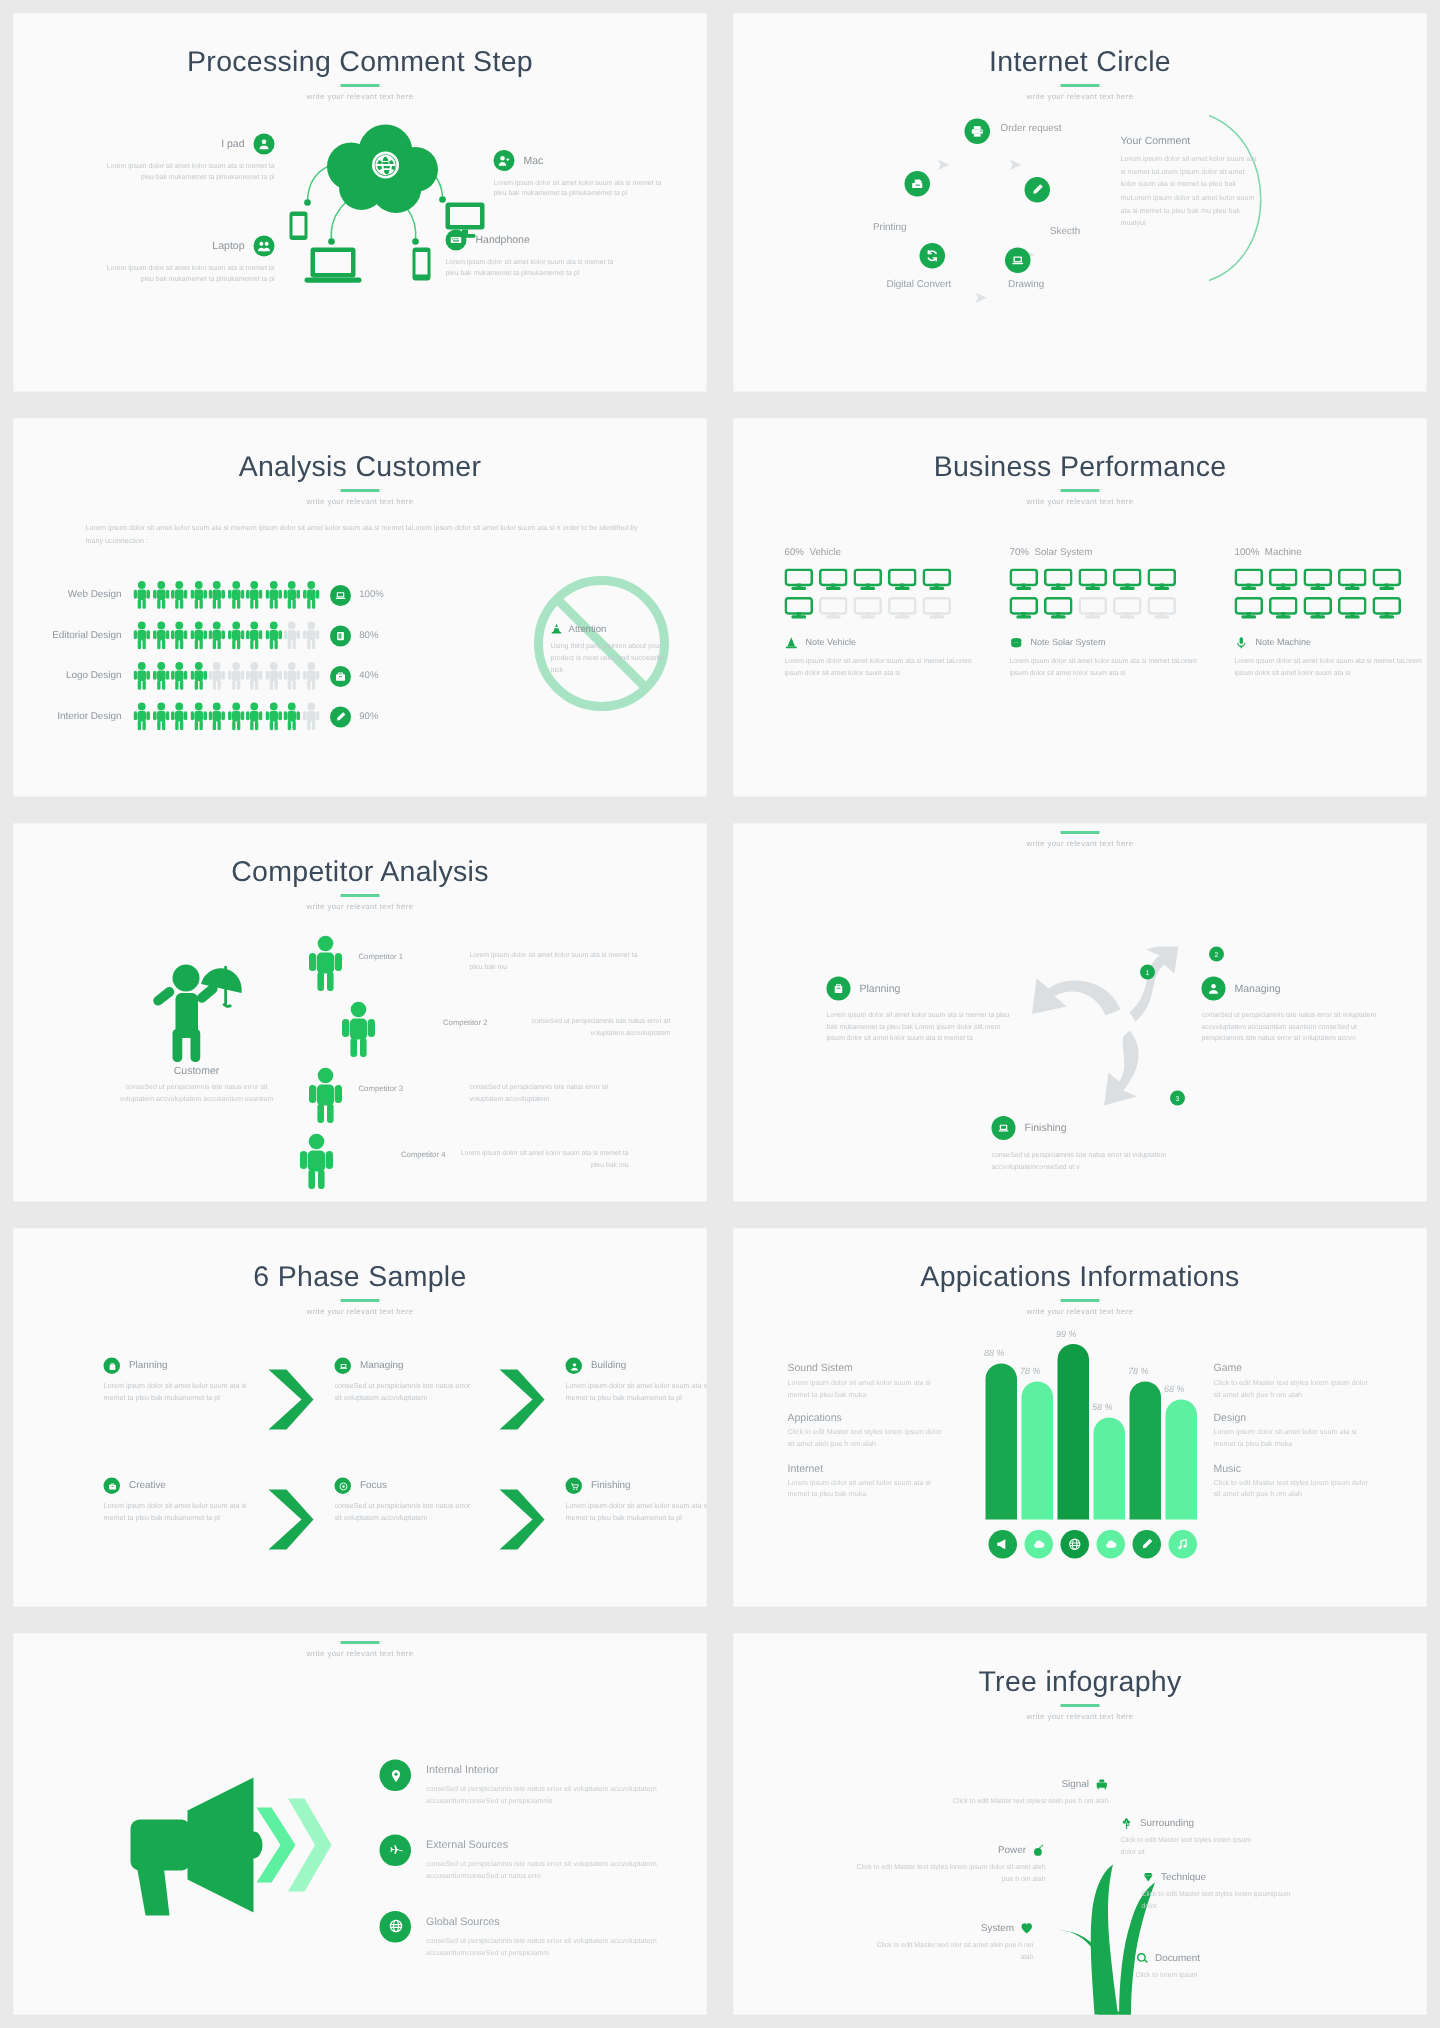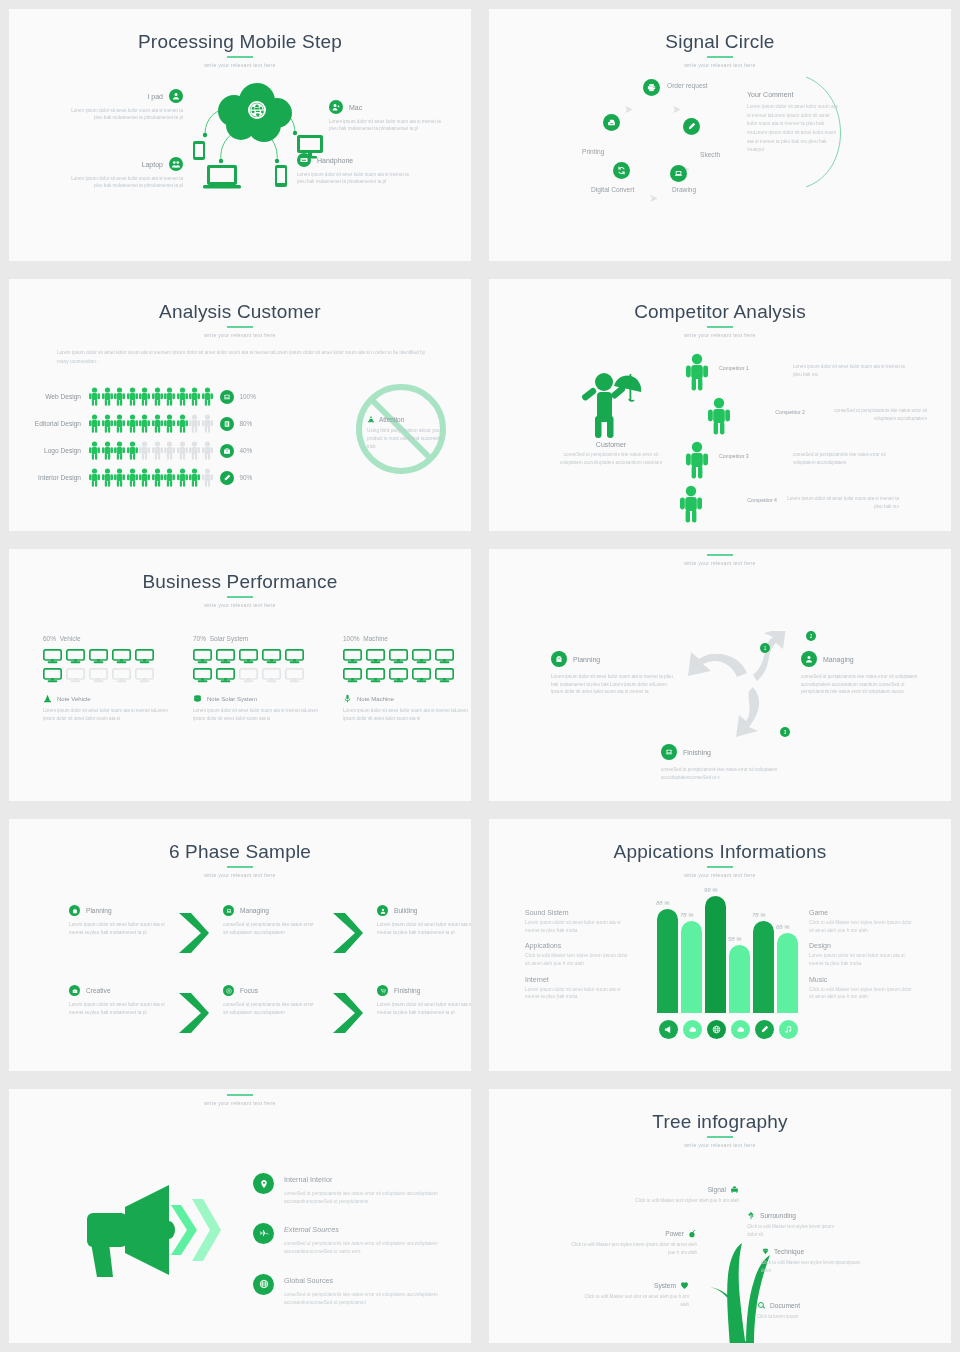--- a/index.html
+++ b/index.html
@@ -118,21 +118,21 @@
   .tr-p{ color:#c5cbcf; font-size:4.6px; line-height:1.65; }
   .tr-hr{ display:flex; align-items:center; gap:4px; }
 </style>
 </head>
 <body>
 
 <div class="grid">
 
   <div class="slide">
       <div class="slide-inner">
-    <div class="title">Processing Mobile Step</div>
+    <div class="title">Processing Comment Step</div>
     <div class="title-rule"></div>
     <div class="subtitle">write your relevant text here</div>
 
     <div class="s1-wrap">
 
       <svg width="480" height="200" style="position:absolute;top:0;left:0">
         <g fill="none" stroke="#49c97e" stroke-width="1">
           <path d="M196,70 C196,48 214,40 232,44"></path>
           <path d="M212,96 C210,78 222,66 236,62"></path>
           <path d="M268,96 C270,78 258,66 246,62"></path>
@@ -244,21 +244,21 @@
           <span class="s1-name">Handphone</span>
         </div>
         <div class="s1-p">Lorem ipsum dolor sit amet  kolor suum ata si memet ta pleu bak mukamemet ta plmukamemet ta pl</div>
       </div>
     </div>
   </div>
     </div>
 
   <div class="slide">
       <div class="slide-inner">
-    <div class="title">Signal Circle</div>
+    <div class="title">Internet Circle</div>
     <div class="title-rule"></div>
     <div class="subtitle">write your relevant text here</div>
 
     <div style="position:absolute;top:60px;left:0;right:0;height:180px;">
 
       <div class="pc-arrow" style="left:135px;top:34px;">➤</div>
       <div class="pc-arrow" style="left:183px;top:34px;">➤</div>
       <div class="pc-arrow" style="left:129px;top:94px;">➤</div>
       <div class="pc-arrow" style="left:192px;top:94px;">➤</div>
       <div class="pc-arrow" style="left:160px;top:123px;">➤</div>
@@ -800,20 +800,220 @@
           <svg width="8" height="8" viewBox="0 0 16 16" fill="#18a84f">
                 <path d="M8 1.5l4.5 11H3.5z"></path>
                 <rect x="1.5" y="12.5" width="13" height="2" rx="1"></rect>
                 <rect x="5.3" y="6" width="5.4" height="1.6" fill="#fafafa"></rect>
               </svg>
         </span>
         <span style="color:#8d959c;font-size:6.4px;">Attention</span>
       </div>
       <div style="position:absolute;left:18px;top:38px;width:76px;color:#c2c8cd;font-size:4.7px;line-height:1.7;">Using third party opinion about your product is most used and successful trick</div>
     </div>
+  </div>
+    </div>
+
+  <div class="slide">
+      <div class="slide-inner">
+    <div class="title">Business Performance</div>
+    <div class="title-rule"></div>
+    <div class="subtitle">write your relevant text here</div>
+    <div id="bp-cols" style="position:absolute;left:34px;top:86px;display:flex;gap:22px;">
+          <div class="bp-col">
+            <div class="bp-h"><b>60%</b>&nbsp;&nbsp;Vehicle</div>
+            <div class="bp-icons">
+              <svg width="19" height="15" viewBox="0 0 19 15">
+                <rect x="0.8" y="0.8" width="17.4" height="10.2" rx="1.8" fill="none" stroke="#18a84f" stroke-width="1.7"></rect>
+                <rect x="8.1" y="10" width="2.8" height="2.6" fill="#18a84f"></rect>
+                <rect x="4.6" y="12.2" width="9.8" height="2.1" rx="1" fill="#18a84f"></rect>
+              </svg>
+              <svg width="19" height="15" viewBox="0 0 19 15">
+                <rect x="0.8" y="0.8" width="17.4" height="10.2" rx="1.8" fill="none" stroke="#18a84f" stroke-width="1.7"></rect>
+                <rect x="8.1" y="10" width="2.8" height="2.6" fill="#18a84f"></rect>
+                <rect x="4.6" y="12.2" width="9.8" height="2.1" rx="1" fill="#18a84f"></rect>
+              </svg>
+              <svg width="19" height="15" viewBox="0 0 19 15">
+                <rect x="0.8" y="0.8" width="17.4" height="10.2" rx="1.8" fill="none" stroke="#18a84f" stroke-width="1.7"></rect>
+                <rect x="8.1" y="10" width="2.8" height="2.6" fill="#18a84f"></rect>
+                <rect x="4.6" y="12.2" width="9.8" height="2.1" rx="1" fill="#18a84f"></rect>
+              </svg>
+              <svg width="19" height="15" viewBox="0 0 19 15">
+                <rect x="0.8" y="0.8" width="17.4" height="10.2" rx="1.8" fill="none" stroke="#18a84f" stroke-width="1.7"></rect>
+                <rect x="8.1" y="10" width="2.8" height="2.6" fill="#18a84f"></rect>
+                <rect x="4.6" y="12.2" width="9.8" height="2.1" rx="1" fill="#18a84f"></rect>
+              </svg>
+              <svg width="19" height="15" viewBox="0 0 19 15">
+                <rect x="0.8" y="0.8" width="17.4" height="10.2" rx="1.8" fill="none" stroke="#18a84f" stroke-width="1.7"></rect>
+                <rect x="8.1" y="10" width="2.8" height="2.6" fill="#18a84f"></rect>
+                <rect x="4.6" y="12.2" width="9.8" height="2.1" rx="1" fill="#18a84f"></rect>
+              </svg>
+              <svg width="19" height="15" viewBox="0 0 19 15">
+                <rect x="0.8" y="0.8" width="17.4" height="10.2" rx="1.8" fill="none" stroke="#18a84f" stroke-width="1.7"></rect>
+                <rect x="8.1" y="10" width="2.8" height="2.6" fill="#18a84f"></rect>
+                <rect x="4.6" y="12.2" width="9.8" height="2.1" rx="1" fill="#18a84f"></rect>
+              </svg>
+              <svg width="19" height="15" viewBox="0 0 19 15">
+                <rect x="0.8" y="0.8" width="17.4" height="10.2" rx="1.8" fill="none" stroke="#e3e6e8" stroke-width="1.7"></rect>
+                <rect x="8.1" y="10" width="2.8" height="2.6" fill="#e3e6e8"></rect>
+                <rect x="4.6" y="12.2" width="9.8" height="2.1" rx="1" fill="#e3e6e8"></rect>
+              </svg>
+              <svg width="19" height="15" viewBox="0 0 19 15">
+                <rect x="0.8" y="0.8" width="17.4" height="10.2" rx="1.8" fill="none" stroke="#e3e6e8" stroke-width="1.7"></rect>
+                <rect x="8.1" y="10" width="2.8" height="2.6" fill="#e3e6e8"></rect>
+                <rect x="4.6" y="12.2" width="9.8" height="2.1" rx="1" fill="#e3e6e8"></rect>
+              </svg>
+              <svg width="19" height="15" viewBox="0 0 19 15">
+                <rect x="0.8" y="0.8" width="17.4" height="10.2" rx="1.8" fill="none" stroke="#e3e6e8" stroke-width="1.7"></rect>
+                <rect x="8.1" y="10" width="2.8" height="2.6" fill="#e3e6e8"></rect>
+                <rect x="4.6" y="12.2" width="9.8" height="2.1" rx="1" fill="#e3e6e8"></rect>
+              </svg>
+              <svg width="19" height="15" viewBox="0 0 19 15">
+                <rect x="0.8" y="0.8" width="17.4" height="10.2" rx="1.8" fill="none" stroke="#e3e6e8" stroke-width="1.7"></rect>
+                <rect x="8.1" y="10" width="2.8" height="2.6" fill="#e3e6e8"></rect>
+                <rect x="4.6" y="12.2" width="9.8" height="2.1" rx="1" fill="#e3e6e8"></rect>
+              </svg>
+            </div>
+            <div class="bp-note">
+              <svg width="9" height="9" viewBox="0 0 16 16" fill="#18a84f">
+                <path d="M8 1.5l4.5 11H3.5z"></path>
+                <rect x="1.5" y="12.5" width="13" height="2" rx="1"></rect>
+              </svg>
+              <span class="bp-note-t">Note Vehicle</span>
+            </div>
+            <div class="body-txt" style="margin-top:4px;">Lorem ipsum dolor sit amet  kolor suum ata si memet taLorem ipsum dolor sit amet kolor suum ata si</div>
+          </div>
+          <div class="bp-col">
+            <div class="bp-h"><b>70%</b>&nbsp;&nbsp;Solar System</div>
+            <div class="bp-icons">
+              <svg width="19" height="15" viewBox="0 0 19 15">
+                <rect x="0.8" y="0.8" width="17.4" height="10.2" rx="1.8" fill="none" stroke="#18a84f" stroke-width="1.7"></rect>
+                <rect x="8.1" y="10" width="2.8" height="2.6" fill="#18a84f"></rect>
+                <rect x="4.6" y="12.2" width="9.8" height="2.1" rx="1" fill="#18a84f"></rect>
+              </svg>
+              <svg width="19" height="15" viewBox="0 0 19 15">
+                <rect x="0.8" y="0.8" width="17.4" height="10.2" rx="1.8" fill="none" stroke="#18a84f" stroke-width="1.7"></rect>
+                <rect x="8.1" y="10" width="2.8" height="2.6" fill="#18a84f"></rect>
+                <rect x="4.6" y="12.2" width="9.8" height="2.1" rx="1" fill="#18a84f"></rect>
+              </svg>
+              <svg width="19" height="15" viewBox="0 0 19 15">
+                <rect x="0.8" y="0.8" width="17.4" height="10.2" rx="1.8" fill="none" stroke="#18a84f" stroke-width="1.7"></rect>
+                <rect x="8.1" y="10" width="2.8" height="2.6" fill="#18a84f"></rect>
+                <rect x="4.6" y="12.2" width="9.8" height="2.1" rx="1" fill="#18a84f"></rect>
+              </svg>
+              <svg width="19" height="15" viewBox="0 0 19 15">
+                <rect x="0.8" y="0.8" width="17.4" height="10.2" rx="1.8" fill="none" stroke="#18a84f" stroke-width="1.7"></rect>
+                <rect x="8.1" y="10" width="2.8" height="2.6" fill="#18a84f"></rect>
+                <rect x="4.6" y="12.2" width="9.8" height="2.1" rx="1" fill="#18a84f"></rect>
+              </svg>
+              <svg width="19" height="15" viewBox="0 0 19 15">
+                <rect x="0.8" y="0.8" width="17.4" height="10.2" rx="1.8" fill="none" stroke="#18a84f" stroke-width="1.7"></rect>
+                <rect x="8.1" y="10" width="2.8" height="2.6" fill="#18a84f"></rect>
+                <rect x="4.6" y="12.2" width="9.8" height="2.1" rx="1" fill="#18a84f"></rect>
+              </svg>
+              <svg width="19" height="15" viewBox="0 0 19 15">
+                <rect x="0.8" y="0.8" width="17.4" height="10.2" rx="1.8" fill="none" stroke="#18a84f" stroke-width="1.7"></rect>
+                <rect x="8.1" y="10" width="2.8" height="2.6" fill="#18a84f"></rect>
+                <rect x="4.6" y="12.2" width="9.8" height="2.1" rx="1" fill="#18a84f"></rect>
+              </svg>
+              <svg width="19" height="15" viewBox="0 0 19 15">
+                <rect x="0.8" y="0.8" width="17.4" height="10.2" rx="1.8" fill="none" stroke="#18a84f" stroke-width="1.7"></rect>
+                <rect x="8.1" y="10" width="2.8" height="2.6" fill="#18a84f"></rect>
+                <rect x="4.6" y="12.2" width="9.8" height="2.1" rx="1" fill="#18a84f"></rect>
+              </svg>
+              <svg width="19" height="15" viewBox="0 0 19 15">
+                <rect x="0.8" y="0.8" width="17.4" height="10.2" rx="1.8" fill="none" stroke="#e3e6e8" stroke-width="1.7"></rect>
+                <rect x="8.1" y="10" width="2.8" height="2.6" fill="#e3e6e8"></rect>
+                <rect x="4.6" y="12.2" width="9.8" height="2.1" rx="1" fill="#e3e6e8"></rect>
+              </svg>
+              <svg width="19" height="15" viewBox="0 0 19 15">
+                <rect x="0.8" y="0.8" width="17.4" height="10.2" rx="1.8" fill="none" stroke="#e3e6e8" stroke-width="1.7"></rect>
+                <rect x="8.1" y="10" width="2.8" height="2.6" fill="#e3e6e8"></rect>
+                <rect x="4.6" y="12.2" width="9.8" height="2.1" rx="1" fill="#e3e6e8"></rect>
+              </svg>
+              <svg width="19" height="15" viewBox="0 0 19 15">
+                <rect x="0.8" y="0.8" width="17.4" height="10.2" rx="1.8" fill="none" stroke="#e3e6e8" stroke-width="1.7"></rect>
+                <rect x="8.1" y="10" width="2.8" height="2.6" fill="#e3e6e8"></rect>
+                <rect x="4.6" y="12.2" width="9.8" height="2.1" rx="1" fill="#e3e6e8"></rect>
+              </svg>
+            </div>
+            <div class="bp-note">
+              <svg width="9" height="9" viewBox="0 0 16 16" fill="#18a84f">
+                <ellipse cx="8" cy="5" rx="6" ry="2.6"></ellipse>
+                <path d="M2 5v6c0 1.4 2.7 2.6 6 2.6s6-1.2 6-2.6V5c0 1.4-2.7 2.6-6 2.6S2 6.4 2 5z"></path>
+              </svg>
+              <span class="bp-note-t">Note Solar System</span>
+            </div>
+            <div class="body-txt" style="margin-top:4px;">Lorem ipsum dolor sit amet  kolor suum ata si memet taLorem ipsum dolor sit amet kolor suum ata si</div>
+          </div>
+          <div class="bp-col">
+            <div class="bp-h"><b>100%</b>&nbsp;&nbsp;Machine</div>
+            <div class="bp-icons">
+              <svg width="19" height="15" viewBox="0 0 19 15">
+                <rect x="0.8" y="0.8" width="17.4" height="10.2" rx="1.8" fill="none" stroke="#18a84f" stroke-width="1.7"></rect>
+                <rect x="8.1" y="10" width="2.8" height="2.6" fill="#18a84f"></rect>
+                <rect x="4.6" y="12.2" width="9.8" height="2.1" rx="1" fill="#18a84f"></rect>
+              </svg>
+              <svg width="19" height="15" viewBox="0 0 19 15">
+                <rect x="0.8" y="0.8" width="17.4" height="10.2" rx="1.8" fill="none" stroke="#18a84f" stroke-width="1.7"></rect>
+                <rect x="8.1" y="10" width="2.8" height="2.6" fill="#18a84f"></rect>
+                <rect x="4.6" y="12.2" width="9.8" height="2.1" rx="1" fill="#18a84f"></rect>
+              </svg>
+              <svg width="19" height="15" viewBox="0 0 19 15">
+                <rect x="0.8" y="0.8" width="17.4" height="10.2" rx="1.8" fill="none" stroke="#18a84f" stroke-width="1.7"></rect>
+                <rect x="8.1" y="10" width="2.8" height="2.6" fill="#18a84f"></rect>
+                <rect x="4.6" y="12.2" width="9.8" height="2.1" rx="1" fill="#18a84f"></rect>
+              </svg>
+              <svg width="19" height="15" viewBox="0 0 19 15">
+                <rect x="0.8" y="0.8" width="17.4" height="10.2" rx="1.8" fill="none" stroke="#18a84f" stroke-width="1.7"></rect>
+                <rect x="8.1" y="10" width="2.8" height="2.6" fill="#18a84f"></rect>
+                <rect x="4.6" y="12.2" width="9.8" height="2.1" rx="1" fill="#18a84f"></rect>
+              </svg>
+              <svg width="19" height="15" viewBox="0 0 19 15">
+                <rect x="0.8" y="0.8" width="17.4" height="10.2" rx="1.8" fill="none" stroke="#18a84f" stroke-width="1.7"></rect>
+                <rect x="8.1" y="10" width="2.8" height="2.6" fill="#18a84f"></rect>
+                <rect x="4.6" y="12.2" width="9.8" height="2.1" rx="1" fill="#18a84f"></rect>
+              </svg>
+              <svg width="19" height="15" viewBox="0 0 19 15">
+                <rect x="0.8" y="0.8" width="17.4" height="10.2" rx="1.8" fill="none" stroke="#18a84f" stroke-width="1.7"></rect>
+                <rect x="8.1" y="10" width="2.8" height="2.6" fill="#18a84f"></rect>
+                <rect x="4.6" y="12.2" width="9.8" height="2.1" rx="1" fill="#18a84f"></rect>
+              </svg>
+              <svg width="19" height="15" viewBox="0 0 19 15">
+                <rect x="0.8" y="0.8" width="17.4" height="10.2" rx="1.8" fill="none" stroke="#18a84f" stroke-width="1.7"></rect>
+                <rect x="8.1" y="10" width="2.8" height="2.6" fill="#18a84f"></rect>
+                <rect x="4.6" y="12.2" width="9.8" height="2.1" rx="1" fill="#18a84f"></rect>
+              </svg>
+              <svg width="19" height="15" viewBox="0 0 19 15">
+                <rect x="0.8" y="0.8" width="17.4" height="10.2" rx="1.8" fill="none" stroke="#18a84f" stroke-width="1.7"></rect>
+                <rect x="8.1" y="10" width="2.8" height="2.6" fill="#18a84f"></rect>
+                <rect x="4.6" y="12.2" width="9.8" height="2.1" rx="1" fill="#18a84f"></rect>
+              </svg>
+              <svg width="19" height="15" viewBox="0 0 19 15">
+                <rect x="0.8" y="0.8" width="17.4" height="10.2" rx="1.8" fill="none" stroke="#18a84f" stroke-width="1.7"></rect>
+                <rect x="8.1" y="10" width="2.8" height="2.6" fill="#18a84f"></rect>
+                <rect x="4.6" y="12.2" width="9.8" height="2.1" rx="1" fill="#18a84f"></rect>
+              </svg>
+              <svg width="19" height="15" viewBox="0 0 19 15">
+                <rect x="0.8" y="0.8" width="17.4" height="10.2" rx="1.8" fill="none" stroke="#18a84f" stroke-width="1.7"></rect>
+                <rect x="8.1" y="10" width="2.8" height="2.6" fill="#18a84f"></rect>
+                <rect x="4.6" y="12.2" width="9.8" height="2.1" rx="1" fill="#18a84f"></rect>
+              </svg>
+            </div>
+            <div class="bp-note">
+              <svg width="9" height="9" viewBox="0 0 16 16" fill="#18a84f">
+                <rect x="6" y="1.5" width="4" height="8" rx="2"></rect>
+                <path d="M3.8 8a4.2 4.2 0 0 0 8.4 0" fill="none" stroke="#18a84f" stroke-width="1.4"></path>
+                <rect x="7.2" y="11.5" width="1.6" height="3"></rect>
+              </svg>
+              <span class="bp-note-t">Note Machine</span>
+            </div>
+            <div class="body-txt" style="margin-top:4px;">Lorem ipsum dolor sit amet  kolor suum ata si memet taLorem ipsum dolor sit amet kolor suum ata si</div>
+          </div>
+        </div>
   </div>
     </div>
 
   <div class="slide">
       <div class="slide-inner">
     <div class="title">Competitor Analysis</div>
     <div class="title-rule"></div>
     <div class="subtitle">write your relevant text here</div>
 
     <div style="position:absolute;left:70px;top:82px;width:104px;text-align:center;">
@@ -891,220 +1091,20 @@
                   <rect x="2.6" y="6" width="5.8" height="7" rx="1.6"></rect>
                   <rect x="0" y="6.2" width="2.4" height="6" rx="1.2"></rect>
                   <rect x="8.6" y="6.2" width="2.4" height="6" rx="1.2"></rect>
                   <rect x="2.8" y="12.4" width="2.2" height="6.4" rx="1"></rect>
                   <rect x="6" y="12.4" width="2.2" height="6.4" rx="1"></rect>
                 </g>
               </svg>
             </div>
             <div class="cp-lab" style="width:64px;padding-top:12px;text-align:right;margin-left:8px;">Competitor 4</div>
             <div class="body-txt" style="width:112px;margin-left:10px;padding-top:10px;text-align:right;">Lorem ipsum dolor sit amet  kolor suum ata si memet ta pleu bak mu</div>
-          </div>
-        </div>
-  </div>
-    </div>
-
-  <div class="slide">
-      <div class="slide-inner">
-    <div class="title">Business Performance</div>
-    <div class="title-rule"></div>
-    <div class="subtitle">write your relevant text here</div>
-    <div id="bp-cols" style="position:absolute;left:34px;top:86px;display:flex;gap:22px;">
-          <div class="bp-col">
-            <div class="bp-h"><b>60%</b>&nbsp;&nbsp;Vehicle</div>
-            <div class="bp-icons">
-              <svg width="19" height="15" viewBox="0 0 19 15">
-                <rect x="0.8" y="0.8" width="17.4" height="10.2" rx="1.8" fill="none" stroke="#18a84f" stroke-width="1.7"></rect>
-                <rect x="8.1" y="10" width="2.8" height="2.6" fill="#18a84f"></rect>
-                <rect x="4.6" y="12.2" width="9.8" height="2.1" rx="1" fill="#18a84f"></rect>
-              </svg>
-              <svg width="19" height="15" viewBox="0 0 19 15">
-                <rect x="0.8" y="0.8" width="17.4" height="10.2" rx="1.8" fill="none" stroke="#18a84f" stroke-width="1.7"></rect>
-                <rect x="8.1" y="10" width="2.8" height="2.6" fill="#18a84f"></rect>
-                <rect x="4.6" y="12.2" width="9.8" height="2.1" rx="1" fill="#18a84f"></rect>
-              </svg>
-              <svg width="19" height="15" viewBox="0 0 19 15">
-                <rect x="0.8" y="0.8" width="17.4" height="10.2" rx="1.8" fill="none" stroke="#18a84f" stroke-width="1.7"></rect>
-                <rect x="8.1" y="10" width="2.8" height="2.6" fill="#18a84f"></rect>
-                <rect x="4.6" y="12.2" width="9.8" height="2.1" rx="1" fill="#18a84f"></rect>
-              </svg>
-              <svg width="19" height="15" viewBox="0 0 19 15">
-                <rect x="0.8" y="0.8" width="17.4" height="10.2" rx="1.8" fill="none" stroke="#18a84f" stroke-width="1.7"></rect>
-                <rect x="8.1" y="10" width="2.8" height="2.6" fill="#18a84f"></rect>
-                <rect x="4.6" y="12.2" width="9.8" height="2.1" rx="1" fill="#18a84f"></rect>
-              </svg>
-              <svg width="19" height="15" viewBox="0 0 19 15">
-                <rect x="0.8" y="0.8" width="17.4" height="10.2" rx="1.8" fill="none" stroke="#18a84f" stroke-width="1.7"></rect>
-                <rect x="8.1" y="10" width="2.8" height="2.6" fill="#18a84f"></rect>
-                <rect x="4.6" y="12.2" width="9.8" height="2.1" rx="1" fill="#18a84f"></rect>
-              </svg>
-              <svg width="19" height="15" viewBox="0 0 19 15">
-                <rect x="0.8" y="0.8" width="17.4" height="10.2" rx="1.8" fill="none" stroke="#18a84f" stroke-width="1.7"></rect>
-                <rect x="8.1" y="10" width="2.8" height="2.6" fill="#18a84f"></rect>
-                <rect x="4.6" y="12.2" width="9.8" height="2.1" rx="1" fill="#18a84f"></rect>
-              </svg>
-              <svg width="19" height="15" viewBox="0 0 19 15">
-                <rect x="0.8" y="0.8" width="17.4" height="10.2" rx="1.8" fill="none" stroke="#e3e6e8" stroke-width="1.7"></rect>
-                <rect x="8.1" y="10" width="2.8" height="2.6" fill="#e3e6e8"></rect>
-                <rect x="4.6" y="12.2" width="9.8" height="2.1" rx="1" fill="#e3e6e8"></rect>
-              </svg>
-              <svg width="19" height="15" viewBox="0 0 19 15">
-                <rect x="0.8" y="0.8" width="17.4" height="10.2" rx="1.8" fill="none" stroke="#e3e6e8" stroke-width="1.7"></rect>
-                <rect x="8.1" y="10" width="2.8" height="2.6" fill="#e3e6e8"></rect>
-                <rect x="4.6" y="12.2" width="9.8" height="2.1" rx="1" fill="#e3e6e8"></rect>
-              </svg>
-              <svg width="19" height="15" viewBox="0 0 19 15">
-                <rect x="0.8" y="0.8" width="17.4" height="10.2" rx="1.8" fill="none" stroke="#e3e6e8" stroke-width="1.7"></rect>
-                <rect x="8.1" y="10" width="2.8" height="2.6" fill="#e3e6e8"></rect>
-                <rect x="4.6" y="12.2" width="9.8" height="2.1" rx="1" fill="#e3e6e8"></rect>
-              </svg>
-              <svg width="19" height="15" viewBox="0 0 19 15">
-                <rect x="0.8" y="0.8" width="17.4" height="10.2" rx="1.8" fill="none" stroke="#e3e6e8" stroke-width="1.7"></rect>
-                <rect x="8.1" y="10" width="2.8" height="2.6" fill="#e3e6e8"></rect>
-                <rect x="4.6" y="12.2" width="9.8" height="2.1" rx="1" fill="#e3e6e8"></rect>
-              </svg>
-            </div>
-            <div class="bp-note">
-              <svg width="9" height="9" viewBox="0 0 16 16" fill="#18a84f">
-                <path d="M8 1.5l4.5 11H3.5z"></path>
-                <rect x="1.5" y="12.5" width="13" height="2" rx="1"></rect>
-              </svg>
-              <span class="bp-note-t">Note Vehicle</span>
-            </div>
-            <div class="body-txt" style="margin-top:4px;">Lorem ipsum dolor sit amet  kolor suum ata si memet taLorem ipsum dolor sit amet kolor suum ata si</div>
-          </div>
-          <div class="bp-col">
-            <div class="bp-h"><b>70%</b>&nbsp;&nbsp;Solar System</div>
-            <div class="bp-icons">
-              <svg width="19" height="15" viewBox="0 0 19 15">
-                <rect x="0.8" y="0.8" width="17.4" height="10.2" rx="1.8" fill="none" stroke="#18a84f" stroke-width="1.7"></rect>
-                <rect x="8.1" y="10" width="2.8" height="2.6" fill="#18a84f"></rect>
-                <rect x="4.6" y="12.2" width="9.8" height="2.1" rx="1" fill="#18a84f"></rect>
-              </svg>
-              <svg width="19" height="15" viewBox="0 0 19 15">
-                <rect x="0.8" y="0.8" width="17.4" height="10.2" rx="1.8" fill="none" stroke="#18a84f" stroke-width="1.7"></rect>
-                <rect x="8.1" y="10" width="2.8" height="2.6" fill="#18a84f"></rect>
-                <rect x="4.6" y="12.2" width="9.8" height="2.1" rx="1" fill="#18a84f"></rect>
-              </svg>
-              <svg width="19" height="15" viewBox="0 0 19 15">
-                <rect x="0.8" y="0.8" width="17.4" height="10.2" rx="1.8" fill="none" stroke="#18a84f" stroke-width="1.7"></rect>
-                <rect x="8.1" y="10" width="2.8" height="2.6" fill="#18a84f"></rect>
-                <rect x="4.6" y="12.2" width="9.8" height="2.1" rx="1" fill="#18a84f"></rect>
-              </svg>
-              <svg width="19" height="15" viewBox="0 0 19 15">
-                <rect x="0.8" y="0.8" width="17.4" height="10.2" rx="1.8" fill="none" stroke="#18a84f" stroke-width="1.7"></rect>
-                <rect x="8.1" y="10" width="2.8" height="2.6" fill="#18a84f"></rect>
-                <rect x="4.6" y="12.2" width="9.8" height="2.1" rx="1" fill="#18a84f"></rect>
-              </svg>
-              <svg width="19" height="15" viewBox="0 0 19 15">
-                <rect x="0.8" y="0.8" width="17.4" height="10.2" rx="1.8" fill="none" stroke="#18a84f" stroke-width="1.7"></rect>
-                <rect x="8.1" y="10" width="2.8" height="2.6" fill="#18a84f"></rect>
-                <rect x="4.6" y="12.2" width="9.8" height="2.1" rx="1" fill="#18a84f"></rect>
-              </svg>
-              <svg width="19" height="15" viewBox="0 0 19 15">
-                <rect x="0.8" y="0.8" width="17.4" height="10.2" rx="1.8" fill="none" stroke="#18a84f" stroke-width="1.7"></rect>
-                <rect x="8.1" y="10" width="2.8" height="2.6" fill="#18a84f"></rect>
-                <rect x="4.6" y="12.2" width="9.8" height="2.1" rx="1" fill="#18a84f"></rect>
-              </svg>
-              <svg width="19" height="15" viewBox="0 0 19 15">
-                <rect x="0.8" y="0.8" width="17.4" height="10.2" rx="1.8" fill="none" stroke="#18a84f" stroke-width="1.7"></rect>
-                <rect x="8.1" y="10" width="2.8" height="2.6" fill="#18a84f"></rect>
-                <rect x="4.6" y="12.2" width="9.8" height="2.1" rx="1" fill="#18a84f"></rect>
-              </svg>
-              <svg width="19" height="15" viewBox="0 0 19 15">
-                <rect x="0.8" y="0.8" width="17.4" height="10.2" rx="1.8" fill="none" stroke="#e3e6e8" stroke-width="1.7"></rect>
-                <rect x="8.1" y="10" width="2.8" height="2.6" fill="#e3e6e8"></rect>
-                <rect x="4.6" y="12.2" width="9.8" height="2.1" rx="1" fill="#e3e6e8"></rect>
-              </svg>
-              <svg width="19" height="15" viewBox="0 0 19 15">
-                <rect x="0.8" y="0.8" width="17.4" height="10.2" rx="1.8" fill="none" stroke="#e3e6e8" stroke-width="1.7"></rect>
-                <rect x="8.1" y="10" width="2.8" height="2.6" fill="#e3e6e8"></rect>
-                <rect x="4.6" y="12.2" width="9.8" height="2.1" rx="1" fill="#e3e6e8"></rect>
-              </svg>
-              <svg width="19" height="15" viewBox="0 0 19 15">
-                <rect x="0.8" y="0.8" width="17.4" height="10.2" rx="1.8" fill="none" stroke="#e3e6e8" stroke-width="1.7"></rect>
-                <rect x="8.1" y="10" width="2.8" height="2.6" fill="#e3e6e8"></rect>
-                <rect x="4.6" y="12.2" width="9.8" height="2.1" rx="1" fill="#e3e6e8"></rect>
-              </svg>
-            </div>
-            <div class="bp-note">
-              <svg width="9" height="9" viewBox="0 0 16 16" fill="#18a84f">
-                <ellipse cx="8" cy="5" rx="6" ry="2.6"></ellipse>
-                <path d="M2 5v6c0 1.4 2.7 2.6 6 2.6s6-1.2 6-2.6V5c0 1.4-2.7 2.6-6 2.6S2 6.4 2 5z"></path>
-              </svg>
-              <span class="bp-note-t">Note Solar System</span>
-            </div>
-            <div class="body-txt" style="margin-top:4px;">Lorem ipsum dolor sit amet  kolor suum ata si memet taLorem ipsum dolor sit amet kolor suum ata si</div>
-          </div>
-          <div class="bp-col">
-            <div class="bp-h"><b>100%</b>&nbsp;&nbsp;Machine</div>
-            <div class="bp-icons">
-              <svg width="19" height="15" viewBox="0 0 19 15">
-                <rect x="0.8" y="0.8" width="17.4" height="10.2" rx="1.8" fill="none" stroke="#18a84f" stroke-width="1.7"></rect>
-                <rect x="8.1" y="10" width="2.8" height="2.6" fill="#18a84f"></rect>
-                <rect x="4.6" y="12.2" width="9.8" height="2.1" rx="1" fill="#18a84f"></rect>
-              </svg>
-              <svg width="19" height="15" viewBox="0 0 19 15">
-                <rect x="0.8" y="0.8" width="17.4" height="10.2" rx="1.8" fill="none" stroke="#18a84f" stroke-width="1.7"></rect>
-                <rect x="8.1" y="10" width="2.8" height="2.6" fill="#18a84f"></rect>
-                <rect x="4.6" y="12.2" width="9.8" height="2.1" rx="1" fill="#18a84f"></rect>
-              </svg>
-              <svg width="19" height="15" viewBox="0 0 19 15">
-                <rect x="0.8" y="0.8" width="17.4" height="10.2" rx="1.8" fill="none" stroke="#18a84f" stroke-width="1.7"></rect>
-                <rect x="8.1" y="10" width="2.8" height="2.6" fill="#18a84f"></rect>
-                <rect x="4.6" y="12.2" width="9.8" height="2.1" rx="1" fill="#18a84f"></rect>
-              </svg>
-              <svg width="19" height="15" viewBox="0 0 19 15">
-                <rect x="0.8" y="0.8" width="17.4" height="10.2" rx="1.8" fill="none" stroke="#18a84f" stroke-width="1.7"></rect>
-                <rect x="8.1" y="10" width="2.8" height="2.6" fill="#18a84f"></rect>
-                <rect x="4.6" y="12.2" width="9.8" height="2.1" rx="1" fill="#18a84f"></rect>
-              </svg>
-              <svg width="19" height="15" viewBox="0 0 19 15">
-                <rect x="0.8" y="0.8" width="17.4" height="10.2" rx="1.8" fill="none" stroke="#18a84f" stroke-width="1.7"></rect>
-                <rect x="8.1" y="10" width="2.8" height="2.6" fill="#18a84f"></rect>
-                <rect x="4.6" y="12.2" width="9.8" height="2.1" rx="1" fill="#18a84f"></rect>
-              </svg>
-              <svg width="19" height="15" viewBox="0 0 19 15">
-                <rect x="0.8" y="0.8" width="17.4" height="10.2" rx="1.8" fill="none" stroke="#18a84f" stroke-width="1.7"></rect>
-                <rect x="8.1" y="10" width="2.8" height="2.6" fill="#18a84f"></rect>
-                <rect x="4.6" y="12.2" width="9.8" height="2.1" rx="1" fill="#18a84f"></rect>
-              </svg>
-              <svg width="19" height="15" viewBox="0 0 19 15">
-                <rect x="0.8" y="0.8" width="17.4" height="10.2" rx="1.8" fill="none" stroke="#18a84f" stroke-width="1.7"></rect>
-                <rect x="8.1" y="10" width="2.8" height="2.6" fill="#18a84f"></rect>
-                <rect x="4.6" y="12.2" width="9.8" height="2.1" rx="1" fill="#18a84f"></rect>
-              </svg>
-              <svg width="19" height="15" viewBox="0 0 19 15">
-                <rect x="0.8" y="0.8" width="17.4" height="10.2" rx="1.8" fill="none" stroke="#18a84f" stroke-width="1.7"></rect>
-                <rect x="8.1" y="10" width="2.8" height="2.6" fill="#18a84f"></rect>
-                <rect x="4.6" y="12.2" width="9.8" height="2.1" rx="1" fill="#18a84f"></rect>
-              </svg>
-              <svg width="19" height="15" viewBox="0 0 19 15">
-                <rect x="0.8" y="0.8" width="17.4" height="10.2" rx="1.8" fill="none" stroke="#18a84f" stroke-width="1.7"></rect>
-                <rect x="8.1" y="10" width="2.8" height="2.6" fill="#18a84f"></rect>
-                <rect x="4.6" y="12.2" width="9.8" height="2.1" rx="1" fill="#18a84f"></rect>
-              </svg>
-              <svg width="19" height="15" viewBox="0 0 19 15">
-                <rect x="0.8" y="0.8" width="17.4" height="10.2" rx="1.8" fill="none" stroke="#18a84f" stroke-width="1.7"></rect>
-                <rect x="8.1" y="10" width="2.8" height="2.6" fill="#18a84f"></rect>
-                <rect x="4.6" y="12.2" width="9.8" height="2.1" rx="1" fill="#18a84f"></rect>
-              </svg>
-            </div>
-            <div class="bp-note">
-              <svg width="9" height="9" viewBox="0 0 16 16" fill="#18a84f">
-                <rect x="6" y="1.5" width="4" height="8" rx="2"></rect>
-                <path d="M3.8 8a4.2 4.2 0 0 0 8.4 0" fill="none" stroke="#18a84f" stroke-width="1.4"></path>
-                <rect x="7.2" y="11.5" width="1.6" height="3"></rect>
-              </svg>
-              <span class="bp-note-t">Note Machine</span>
-            </div>
-            <div class="body-txt" style="margin-top:4px;">Lorem ipsum dolor sit amet  kolor suum ata si memet taLorem ipsum dolor sit amet kolor suum ata si</div>
           </div>
         </div>
   </div>
     </div>
 
   <div class="slide">
       <div class="slide-inner">
     <div class="title-rule"></div>
     <div class="subtitle">write your relevant text here</div>
 
@@ -1377,21 +1377,21 @@
               <div class="is-t">Internal Interior</div>
               <div class="is-p" style="margin-top:6px;">conseSed ut perspiciamnis iste natus error sit voluptatem accvoluptatem accusantiumconseSed ut perspiciamnis</div>
             </div>
           </div>
           <div style="display:flex;gap:10px;margin-bottom:17px;">
             <span class="circ" style="width:21px;height:21px;">
               <svg width="10" height="10" viewBox="0 0 16 16" fill="#fff">
                 <path d="M15 7.4L9.6 6 7.4 1.6 6.2 2l1 4.3-3.5-.9-.8-1.8-.9.3.6 2.5-.6 2.5.9.3.8-1.8 3.5-.9-1 4.3 1.2.4 2.2-4.4L15 8.6z"></path>
               </svg>
             </span>
-            <div style="padding-top:2px;font-style:italic;">
+            <div style="padding-top:2px;">
               <div class="is-t">External Sources</div>
               <div class="is-p" style="margin-top:6px;">conseSed ut perspiciamnis iste natus error sit voluptatem accvoluptatem accusantiumconseSed ut natus erro</div>
             </div>
           </div>
           <div style="display:flex;gap:10px;margin-bottom:17px;">
             <span class="circ" style="width:21px;height:21px;">
               <svg width="10" height="10" viewBox="0 0 16 16" fill="#fff">
                 <circle cx="8" cy="8" r="6" fill="none" stroke="#fff" stroke-width="1.4"></circle>
                 <ellipse cx="8" cy="8" rx="2.6" ry="6" fill="none" stroke="#fff" stroke-width="1.2"></ellipse>
                 <path d="M2.3 6.5h11.4M2.3 9.5h11.4" stroke="#fff" stroke-width="1.2"></path>

